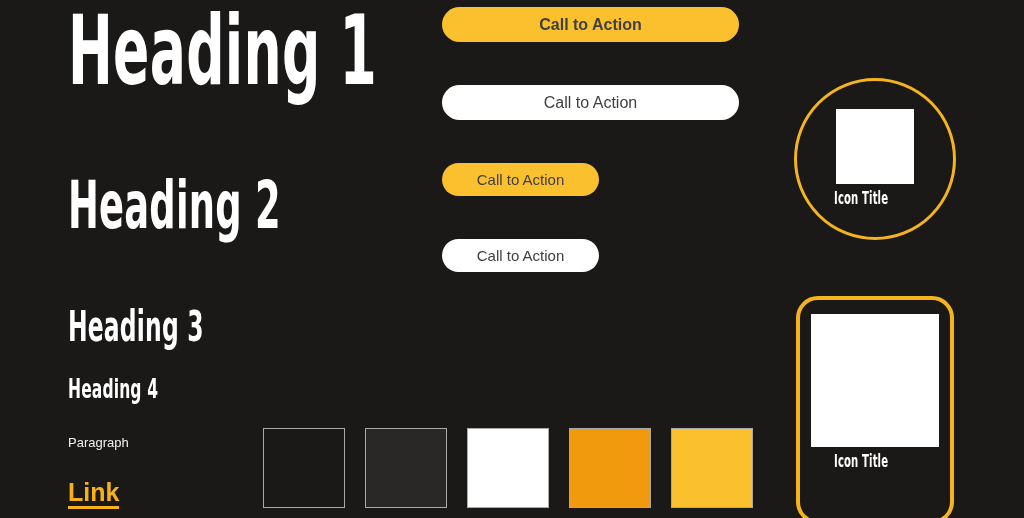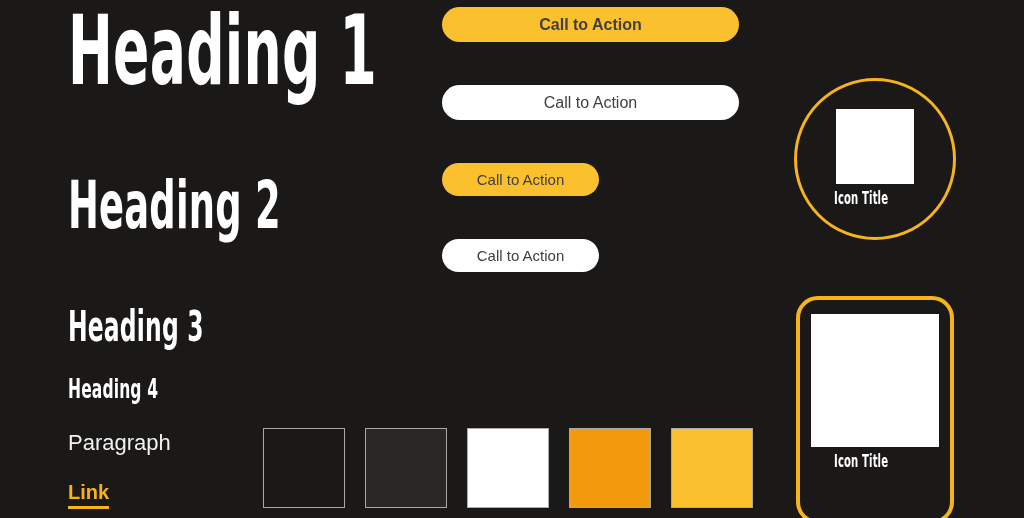--- a/index.html
+++ b/index.html
@@ -82,31 +82,31 @@
     font-weight: 700;
     letter-spacing: 0.2px;
     white-space: nowrap;
     transform: scaleX(0.64);
     transform-origin: left top;
   }
   .para {
     position: absolute;
     left: 68px;
     top: 430px;
-    font-size: 22px;
+    font-size: 13px;
     line-height: 26px;
     color: #f2f2f2;
     font-weight: 400;
     white-space: nowrap;
   }
   .link {
     position: absolute;
     left: 68px;
     top: 479px;
-    font-size: 20px;
+    font-size: 25px;
     line-height: 26px;
     color: #f9b216;
     font-weight: 700;
     text-decoration: none;
     border-bottom: 3px solid #f9b216;
     padding-bottom: 1px;
     white-space: nowrap;
     cursor: pointer;
   }
 

